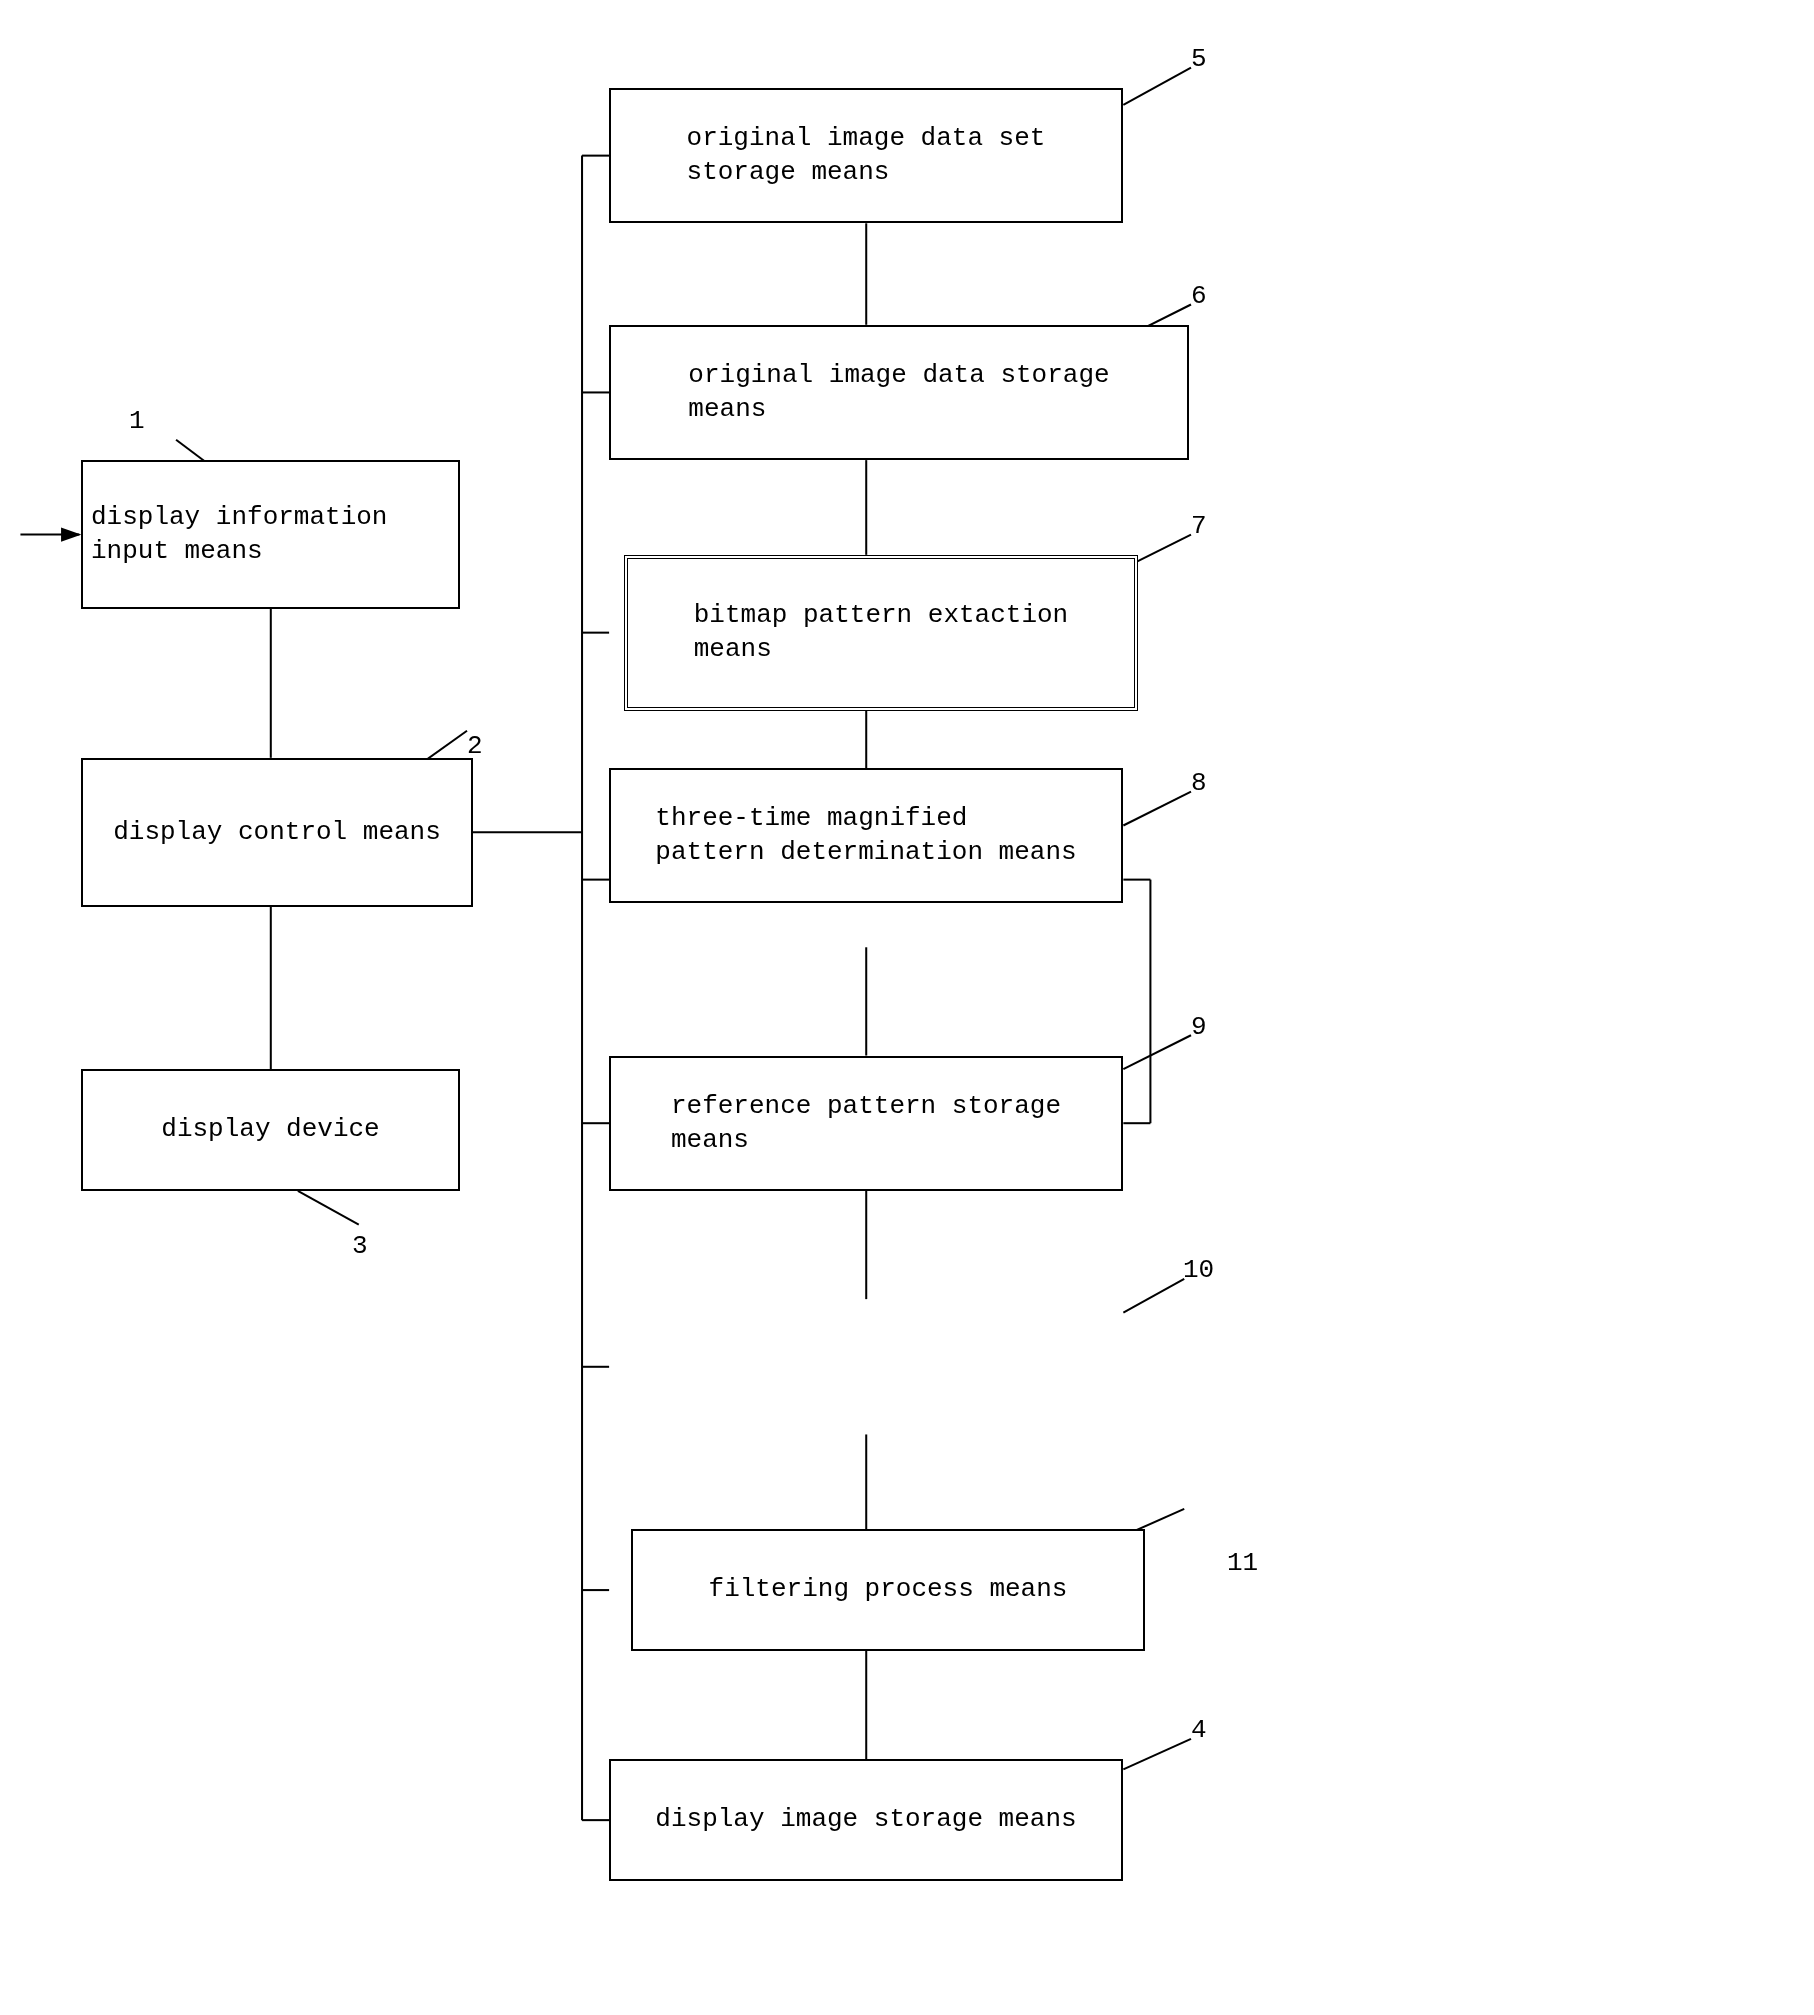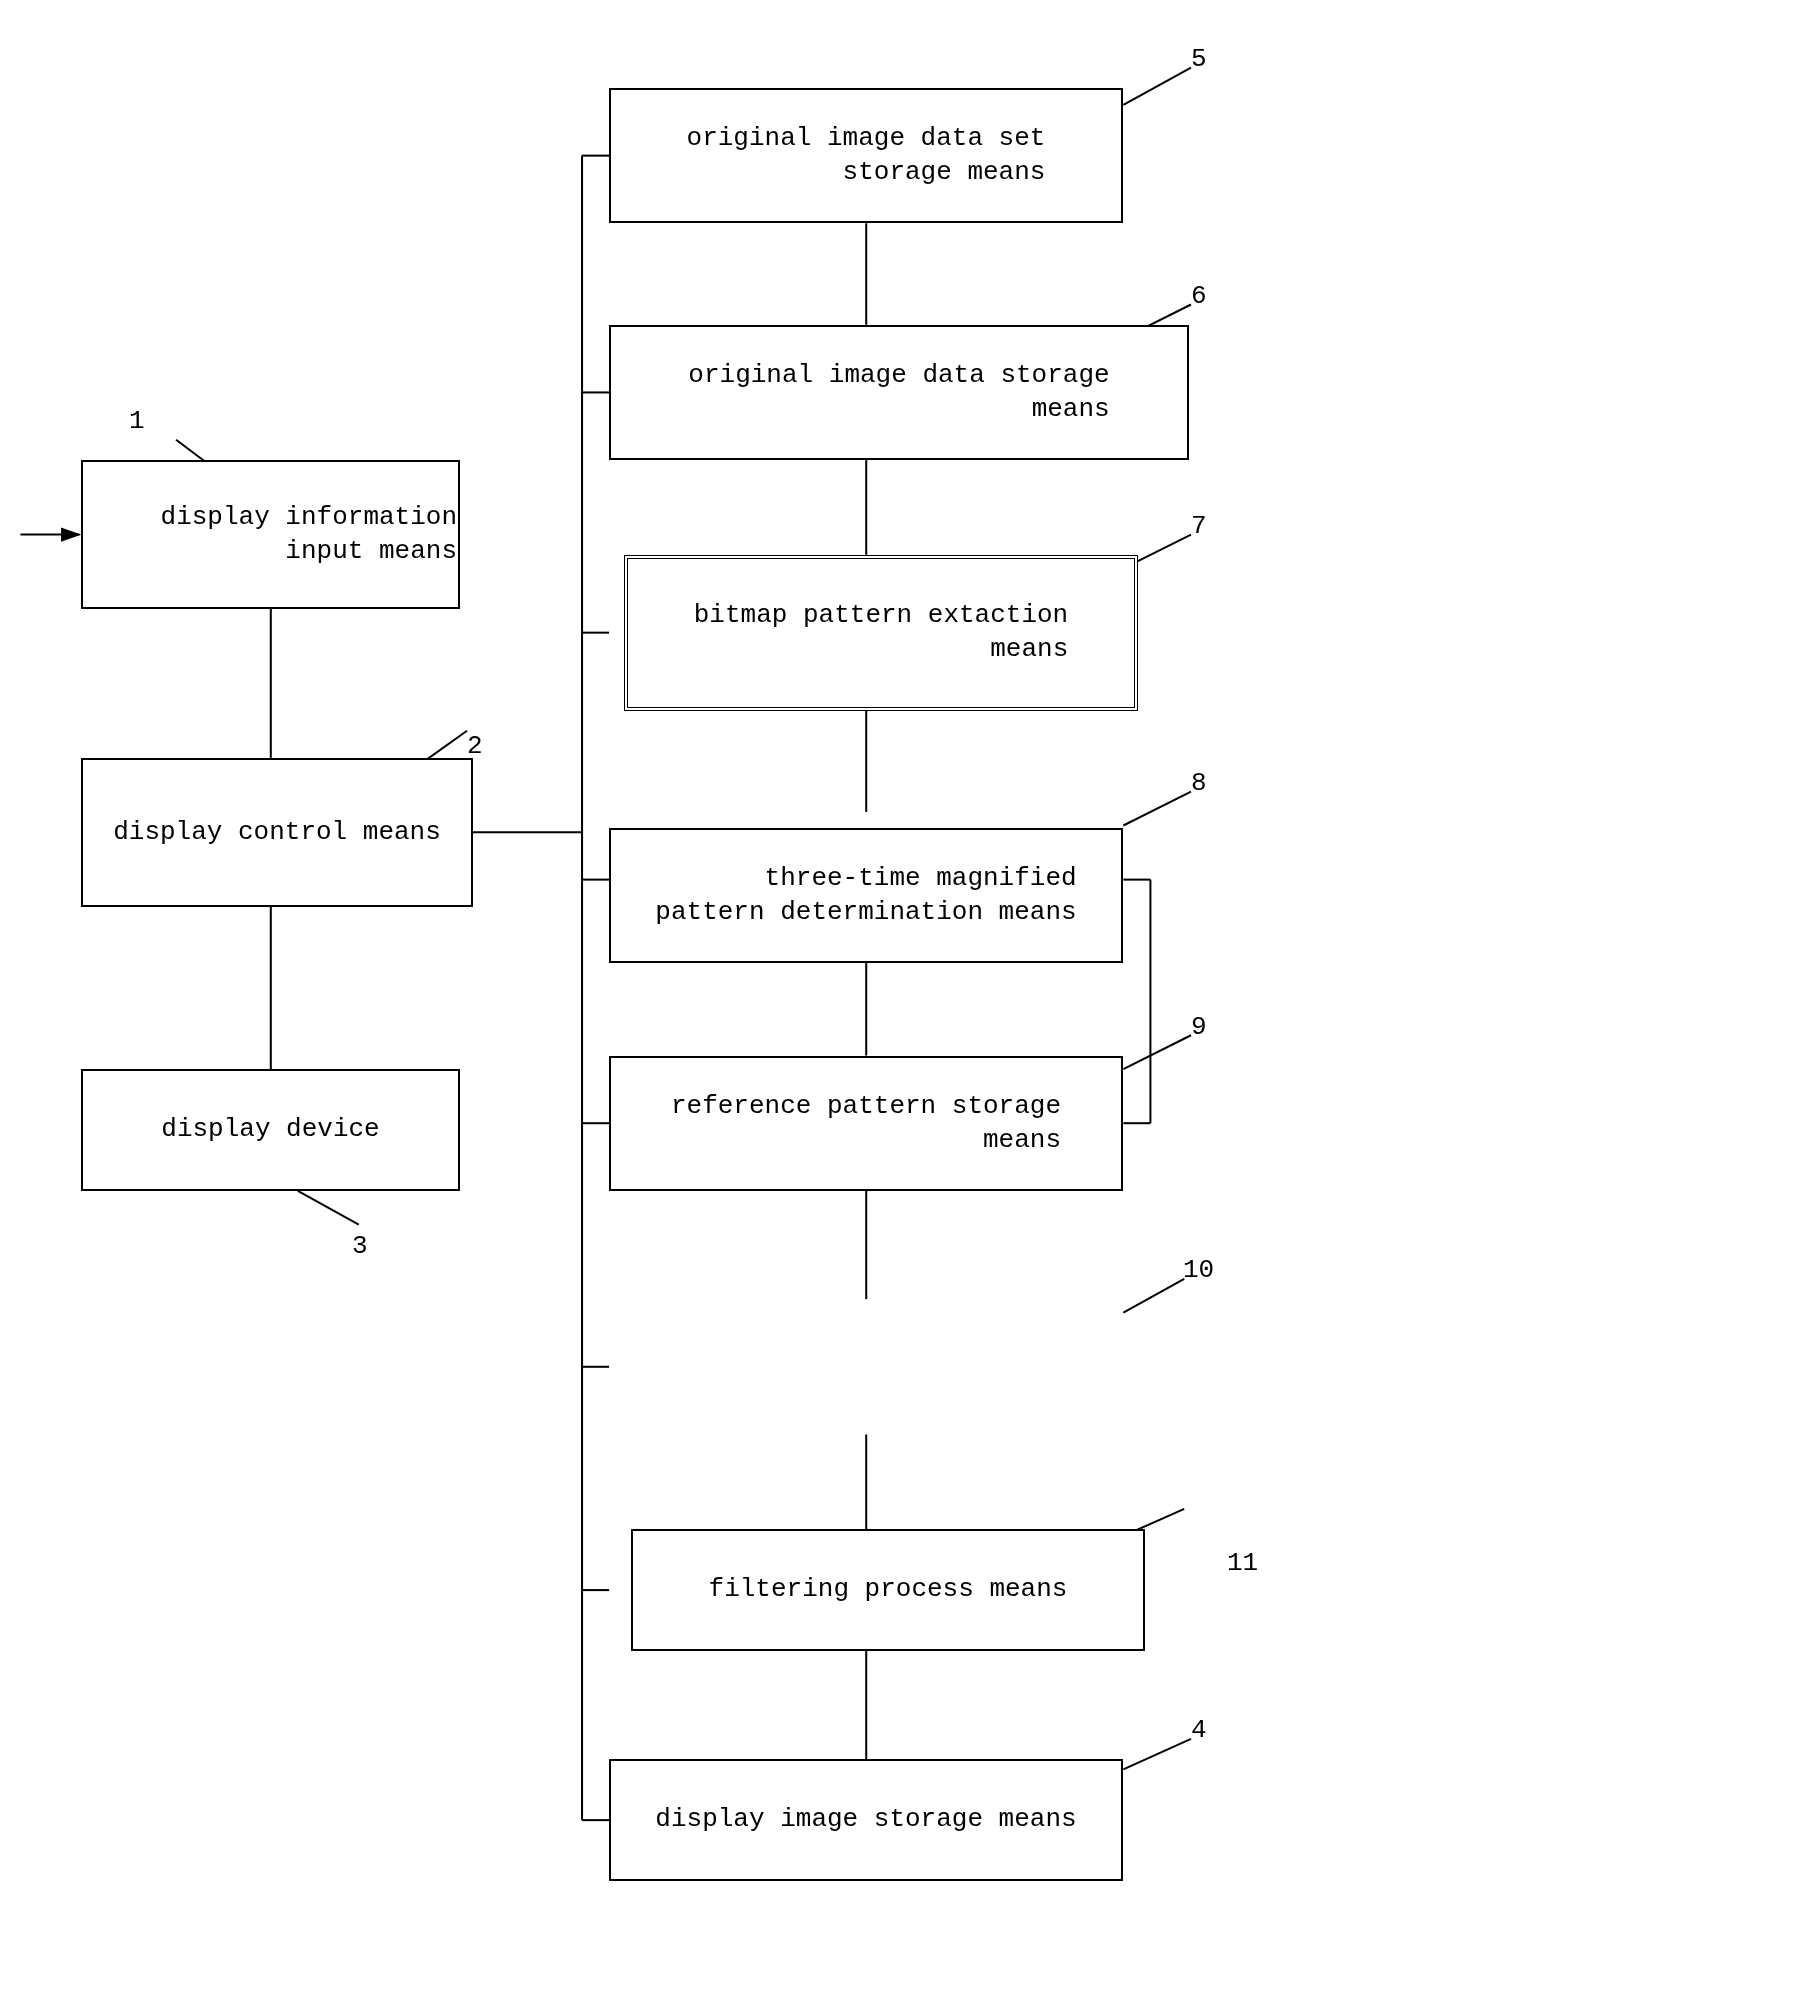--- a/index.html
+++ b/index.html
@@ -16,25 +16,25 @@
       top: 0; left: 0;
       width: 1815px;
       height: 2015px;
     }
     .box {
       position: absolute;
       border: 2px solid #000;
       display: flex;
       align-items: center;
       justify-content: center;
-      text-align: right;
+      text-align: left;
       font-size: 26px;
       line-height: 1.3;
       background: #fff;
-      padding: 1px;
+      padding: 8px;
     }
     .box-double {
       border: 4px double #000;
     }
     .label-num {
       position: absolute;
       font-size: 26px;
       font-family: 'Courier New', Courier, monospace;
     }
     svg.lines {
@@ -148,21 +148,21 @@
   </div>
 
   <div class="box" style="left:609px; top:325px; width:580px; height:135px; font-size:26px;">
     <span>original image data storage<br>means</span>
   </div>
 
   <div class="box box-double" style="left:624px; top:555px; width:514px; height:156px; font-size:26px;">
     <span>bitmap pattern extaction<br>means</span>
   </div>
 
-  <div class="box" style="left:609px; top:828px; width:514px; height:135px; font-size:26px;">
+  <div class="box" style="left:609px; top:768px; width:514px; height:135px; font-size:26px;">
     <span>three-time magnified<br>pattern determination means</span>
   </div>
 
   <div class="box" style="left:609px; top:1056px; width:514px; height:135px; font-size:26px;">
     <span>reference pattern storage<br>means</span>
   </div>
 
 
   <div class="box" style="left:609px; top:1529px; width:514px; height:122px; font-size:26px;margin-left:22px;">
     <span>filtering process means</span>

